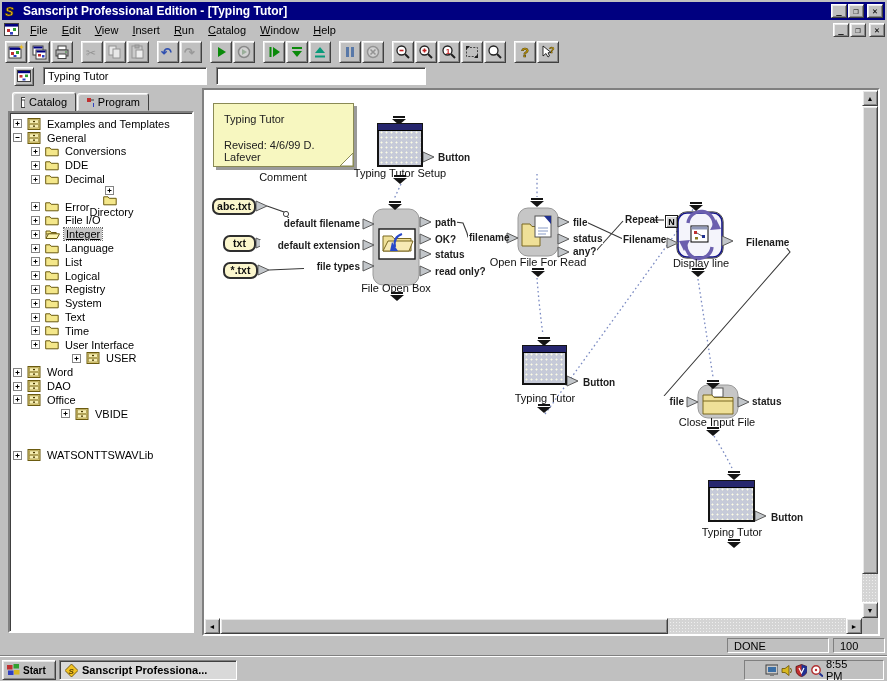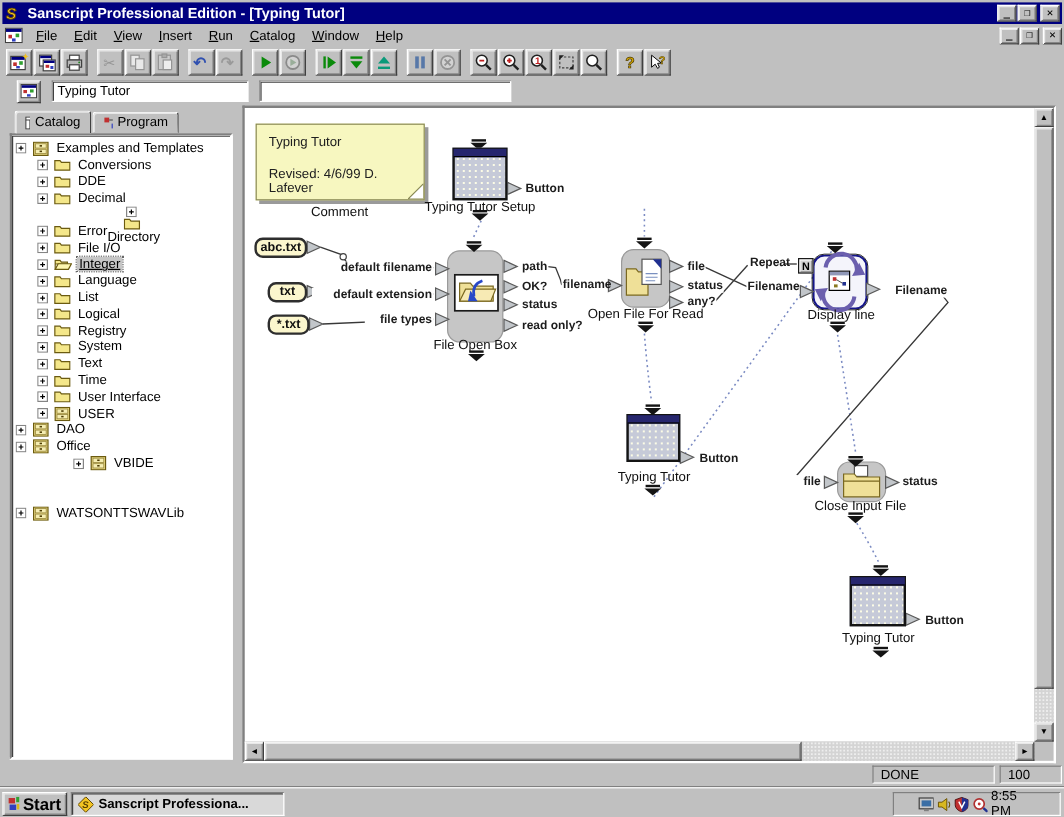--- a/index.html
+++ b/index.html
@@ -69,21 +69,21 @@
   #note .l2{font-size:11px;color:#202020;margin-top:14px;}
   #note svg.fold{position:absolute;right:0;bottom:0;}
   
   #statusbar{position:absolute;left:2px;top:637px;right:2px;height:17px;display:flex;align-items:center;justify-content:flex-end;}
   .spanel{height:15px;border:1px solid;border-color:#808080 #fff #fff #808080;
     font-size:11px;padding:1px 6px;margin-left:4px;background:#c0c0c0;}
   
   #taskbar{position:absolute;left:0;top:656px;width:887px;height:25px;background:#c0c0c0;
     border-top:1px solid #fff;box-shadow:0 -1px 0 #808080;}
   #startbtn{position:absolute;left:2px;top:3px;width:54px;height:20px;display:flex;align-items:center;
-    gap:3px;padding:0 4px;font-size:14px;font-weight:bold;}
+    gap:3px;padding:0 4px;font-size:10px;font-weight:bold;}
   #taskbtn{position:absolute;left:59px;top:3px;width:178px;height:20px;display:flex;align-items:center;gap:4px;
     padding:0 5px;font-size:11px;font-weight:bold;border:1px solid;border-color:#808080 #fff #fff #808080;
     box-shadow:inset 1px 1px 0 #404040;background:#d9d9d9;white-space:nowrap;overflow:hidden;}
   #tray{position:absolute;right:3px;top:3px;width:140px;height:20px;display:flex;align-items:center;
     gap:3px;padding:0 20px;border:1px solid;border-color:#808080 #fff #fff #808080;font-size:11px;}
   #tray .time{margin-left:auto;}
 </style>
 </head>
 <body>
 
@@ -323,264 +323,301 @@
           <svg width="14" height="12">
             <rect x="1" y="0.5" width="12" height="11" fill="#ead983" stroke="#6b5b10"></rect>
             <rect x="2.5" y="1.8" width="9" height="3.6" fill="#f6eeb2" stroke="#9a8a40" stroke-width="0.7"></rect>
             <rect x="2.5" y="6.4" width="9" height="3.6" fill="#f6eeb2" stroke="#9a8a40" stroke-width="0.7"></rect>
             <rect x="6" y="2.9" width="2" height="1.3" fill="#4a3a00"></rect>
             <rect x="6" y="7.5" width="2" height="1.3" fill="#4a3a00"></rect>
           </svg>
         </span>
         <span class="tlabel">Examples and Templates</span>
       </div>
-      <div class="trow" style="padding-left: 21px;">
-        <span class="texp">
-          <svg width="9" height="9">
-            <rect x="0.5" y="0.5" width="8" height="8" fill="#fff" stroke="#848484"></rect>
-            <line x1="2.5" y1="4.5" x2="6.5" y2="4.5" stroke="#000"></line>
-            <line x1="4.5" y1="2.5" x2="4.5" y2="6.5" stroke="#000"></line>
-          </svg>
-        </span>
-        <span class="ticn">
-          <svg width="14" height="11">
-            <path d="M0.7,9.8 V1.8 h4.3 l1.2,1.5 h7 v6.5 Z" fill="#f4e78a" stroke="#6b5b10"></path>
-          </svg>
-        </span>
-        <span class="tlabel">Conversions</span>
-      </div>
-      <div class="trow" style="padding-left: 21px;">
-        <span class="texp">
-          <svg width="9" height="9">
-            <rect x="0.5" y="0.5" width="8" height="8" fill="#fff" stroke="#848484"></rect>
-            <line x1="2.5" y1="4.5" x2="6.5" y2="4.5" stroke="#000"></line>
-            <line x1="4.5" y1="2.5" x2="4.5" y2="6.5" stroke="#000"></line>
-          </svg>
-        </span>
-        <span class="ticn">
-          <svg width="14" height="11">
-            <path d="M0.7,9.8 V1.8 h4.3 l1.2,1.5 h7 v6.5 Z" fill="#f4e78a" stroke="#6b5b10"></path>
-          </svg>
-        </span>
-        <span class="tlabel">DDE</span>
-      </div>
-      <div class="trow" style="padding-left: 21px;">
-        <span class="texp">
-          <svg width="9" height="9">
-            <rect x="0.5" y="0.5" width="8" height="8" fill="#fff" stroke="#848484"></rect>
-            <line x1="2.5" y1="4.5" x2="6.5" y2="4.5" stroke="#000"></line>
-            <line x1="4.5" y1="2.5" x2="4.5" y2="6.5" stroke="#000"></line>
-          </svg>
-        </span>
-        <span class="ticn">
-          <svg width="14" height="11">
-            <path d="M0.7,9.8 V1.8 h4.3 l1.2,1.5 h7 v6.5 Z" fill="#f4e78a" stroke="#6b5b10"></path>
-          </svg>
-        </span>
-        <span class="tlabel">Decimal</span>
-      </div>
-      <div class="trow" style="padding-left: 21px; flex-direction: column;">
-        <span class="texp">
-          <svg width="9" height="9">
-            <rect x="0.5" y="0.5" width="8" height="8" fill="#fff" stroke="#848484"></rect>
-            <line x1="2.5" y1="4.5" x2="6.5" y2="4.5" stroke="#000"></line>
-            <line x1="4.5" y1="2.5" x2="4.5" y2="6.5" stroke="#000"></line>
-          </svg>
-        </span>
-        <span class="ticn">
-          <svg width="14" height="11">
-            <path d="M0.7,9.8 V1.8 h4.3 l1.2,1.5 h7 v6.5 Z" fill="#f4e78a" stroke="#6b5b10"></path>
-          </svg>
-        </span>
-        <span class="tlabel">Directory</span>
-      </div>
-      <div class="trow" style="padding-left: 21px;">
-        <span class="texp">
-          <svg width="9" height="9">
-            <rect x="0.5" y="0.5" width="8" height="8" fill="#fff" stroke="#848484"></rect>
-            <line x1="2.5" y1="4.5" x2="6.5" y2="4.5" stroke="#000"></line>
-            <line x1="4.5" y1="2.5" x2="4.5" y2="6.5" stroke="#000"></line>
-          </svg>
-        </span>
-        <span class="ticn">
-          <svg width="14" height="11">
-            <path d="M0.7,9.8 V1.8 h4.3 l1.2,1.5 h7 v6.5 Z" fill="#f4e78a" stroke="#6b5b10"></path>
-          </svg>
-        </span>
-        <span class="tlabel">Error</span>
-      </div>
-      <div class="trow" style="padding-left: 21px;">
-        <span class="texp">
-          <svg width="9" height="9">
-            <rect x="0.5" y="0.5" width="8" height="8" fill="#fff" stroke="#848484"></rect>
-            <line x1="2.5" y1="4.5" x2="6.5" y2="4.5" stroke="#000"></line>
-            <line x1="4.5" y1="2.5" x2="4.5" y2="6.5" stroke="#000"></line>
-          </svg>
-        </span>
-        <span class="ticn">
-          <svg width="14" height="11">
-            <path d="M0.7,9.8 V1.8 h4.3 l1.2,1.5 h7 v6.5 Z" fill="#f4e78a" stroke="#6b5b10"></path>
-          </svg>
-        </span>
-        <span class="tlabel">File I/O</span>
-      </div>
-      <div class="trow" style="padding-left: 21px; text-decoration: underline;">
-        <span class="texp">
-          <svg width="9" height="9">
-            <rect x="0.5" y="0.5" width="8" height="8" fill="#fff" stroke="#848484"></rect>
-            <line x1="2.5" y1="4.5" x2="6.5" y2="4.5" stroke="#000"></line>
-            <line x1="4.5" y1="2.5" x2="4.5" y2="6.5" stroke="#000"></line>
-          </svg>
-        </span>
-        <span class="ticn">
-          <svg width="15" height="11">
-            <path d="M1,9.5 V2 h4 l1.2,1.5 h5 v1.5 h-10" fill="#f4e78a" stroke="#6b5b10"></path>
-            <path d="M1,9.5 L3.5,4.8 h11 L12,9.5 Z" fill="#fdf6b0" stroke="#6b5b10"></path>
-          </svg>
-        </span>
-        <span class="tlabel sel">Integer</span>
-      </div>
-      <div class="trow" style="padding-left: 21px;">
-        <span class="texp">
-          <svg width="9" height="9">
-            <rect x="0.5" y="0.5" width="8" height="8" fill="#fff" stroke="#848484"></rect>
-            <line x1="2.5" y1="4.5" x2="6.5" y2="4.5" stroke="#000"></line>
-            <line x1="4.5" y1="2.5" x2="4.5" y2="6.5" stroke="#000"></line>
-          </svg>
-        </span>
-        <span class="ticn">
-          <svg width="14" height="11">
-            <path d="M0.7,9.8 V1.8 h4.3 l1.2,1.5 h7 v6.5 Z" fill="#f4e78a" stroke="#6b5b10"></path>
-          </svg>
-        </span>
-        <span class="tlabel">Language</span>
-      </div>
-      <div class="trow" style="padding-left: 21px;">
-        <span class="texp">
-          <svg width="9" height="9">
-            <rect x="0.5" y="0.5" width="8" height="8" fill="#fff" stroke="#848484"></rect>
-            <line x1="2.5" y1="4.5" x2="6.5" y2="4.5" stroke="#000"></line>
-            <line x1="4.5" y1="2.5" x2="4.5" y2="6.5" stroke="#000"></line>
-          </svg>
-        </span>
-        <span class="ticn">
-          <svg width="14" height="11">
-            <path d="M0.7,9.8 V1.8 h4.3 l1.2,1.5 h7 v6.5 Z" fill="#f4e78a" stroke="#6b5b10"></path>
-          </svg>
-        </span>
-        <span class="tlabel">List</span>
-      </div>
-      <div class="trow" style="padding-left: 21px;">
-        <span class="texp">
-          <svg width="9" height="9">
-            <rect x="0.5" y="0.5" width="8" height="8" fill="#fff" stroke="#848484"></rect>
-            <line x1="2.5" y1="4.5" x2="6.5" y2="4.5" stroke="#000"></line>
-            <line x1="4.5" y1="2.5" x2="4.5" y2="6.5" stroke="#000"></line>
-          </svg>
-        </span>
-        <span class="ticn">
-          <svg width="14" height="11">
-            <path d="M0.7,9.8 V1.8 h4.3 l1.2,1.5 h7 v6.5 Z" fill="#f4e78a" stroke="#6b5b10"></path>
-          </svg>
-        </span>
-        <span class="tlabel">Logical</span>
-      </div>
-      <div class="trow" style="padding-left: 21px;">
-        <span class="texp">
-          <svg width="9" height="9">
-            <rect x="0.5" y="0.5" width="8" height="8" fill="#fff" stroke="#848484"></rect>
-            <line x1="2.5" y1="4.5" x2="6.5" y2="4.5" stroke="#000"></line>
-            <line x1="4.5" y1="2.5" x2="4.5" y2="6.5" stroke="#000"></line>
-          </svg>
-        </span>
-        <span class="ticn">
-          <svg width="14" height="11">
-            <path d="M0.7,9.8 V1.8 h4.3 l1.2,1.5 h7 v6.5 Z" fill="#f4e78a" stroke="#6b5b10"></path>
-          </svg>
-        </span>
-        <span class="tlabel">Registry</span>
-      </div>
-      <div class="trow" style="padding-left: 21px;">
-        <span class="texp">
-          <svg width="9" height="9">
-            <rect x="0.5" y="0.5" width="8" height="8" fill="#fff" stroke="#848484"></rect>
-            <line x1="2.5" y1="4.5" x2="6.5" y2="4.5" stroke="#000"></line>
-            <line x1="4.5" y1="2.5" x2="4.5" y2="6.5" stroke="#000"></line>
-          </svg>
-        </span>
-        <span class="ticn">
-          <svg width="14" height="11">
-            <path d="M0.7,9.8 V1.8 h4.3 l1.2,1.5 h7 v6.5 Z" fill="#f4e78a" stroke="#6b5b10"></path>
-          </svg>
-        </span>
-        <span class="tlabel">System</span>
-      </div>
-      <div class="trow" style="padding-left: 21px;">
-        <span class="texp">
-          <svg width="9" height="9">
-            <rect x="0.5" y="0.5" width="8" height="8" fill="#fff" stroke="#848484"></rect>
-            <line x1="2.5" y1="4.5" x2="6.5" y2="4.5" stroke="#000"></line>
-            <line x1="4.5" y1="2.5" x2="4.5" y2="6.5" stroke="#000"></line>
-          </svg>
-        </span>
-        <span class="ticn">
-          <svg width="14" height="11">
-            <path d="M0.7,9.8 V1.8 h4.3 l1.2,1.5 h7 v6.5 Z" fill="#f4e78a" stroke="#6b5b10"></path>
-          </svg>
-        </span>
-        <span class="tlabel">Text</span>
-      </div>
-      <div class="trow" style="padding-left: 21px;">
-        <span class="texp">
-          <svg width="9" height="9">
-            <rect x="0.5" y="0.5" width="8" height="8" fill="#fff" stroke="#848484"></rect>
-            <line x1="2.5" y1="4.5" x2="6.5" y2="4.5" stroke="#000"></line>
-            <line x1="4.5" y1="2.5" x2="4.5" y2="6.5" stroke="#000"></line>
-          </svg>
-        </span>
-        <span class="ticn">
-          <svg width="14" height="11">
-            <path d="M0.7,9.8 V1.8 h4.3 l1.2,1.5 h7 v6.5 Z" fill="#f4e78a" stroke="#6b5b10"></path>
-          </svg>
-        </span>
-        <span class="tlabel">Time</span>
-      </div>
-      <div class="trow" style="padding-left: 21px;">
-        <span class="texp">
-          <svg width="9" height="9">
-            <rect x="0.5" y="0.5" width="8" height="8" fill="#fff" stroke="#848484"></rect>
-            <line x1="2.5" y1="4.5" x2="6.5" y2="4.5" stroke="#000"></line>
-            <line x1="4.5" y1="2.5" x2="4.5" y2="6.5" stroke="#000"></line>
-          </svg>
-        </span>
-        <span class="ticn">
-          <svg width="14" height="11">
-            <path d="M0.7,9.8 V1.8 h4.3 l1.2,1.5 h7 v6.5 Z" fill="#f4e78a" stroke="#6b5b10"></path>
-          </svg>
-        </span>
-        <span class="tlabel">User Interface</span>
-      </div>
-      <div class="trow" style="padding-left: 21px;">
-        <span class="texp">
-          <svg width="9" height="9">
-            <rect x="0.5" y="0.5" width="8" height="8" fill="#fff" stroke="#848484"></rect>
-            <line x1="2.5" y1="4.5" x2="6.5" y2="4.5" stroke="#000"></line>
-            <line x1="4.5" y1="2.5" x2="4.5" y2="6.5" stroke="#000"></line>
+      <div class="trow" style="padding-left: 3px;">
+        <span class="texp">
+          <svg width="9" height="9">
+            <rect x="0.5" y="0.5" width="8" height="8" fill="#fff" stroke="#848484"></rect>
+            <line x1="2.5" y1="4.5" x2="6.5" y2="4.5" stroke="#000"></line>
           </svg>
         </span>
         <span class="ticn">
           <svg width="14" height="12">
             <rect x="1" y="0.5" width="12" height="11" fill="#ead983" stroke="#6b5b10"></rect>
             <rect x="2.5" y="1.8" width="9" height="3.6" fill="#f6eeb2" stroke="#9a8a40" stroke-width="0.7"></rect>
             <rect x="2.5" y="6.4" width="9" height="3.6" fill="#f6eeb2" stroke="#9a8a40" stroke-width="0.7"></rect>
             <rect x="6" y="2.9" width="2" height="1.3" fill="#4a3a00"></rect>
             <rect x="6" y="7.5" width="2" height="1.3" fill="#4a3a00"></rect>
           </svg>
         </span>
+        <span class="tlabel">General</span>
+      </div>
+      <div class="trow" style="padding-left: 21px;">
+        <span class="texp">
+          <svg width="9" height="9">
+            <rect x="0.5" y="0.5" width="8" height="8" fill="#fff" stroke="#848484"></rect>
+            <line x1="2.5" y1="4.5" x2="6.5" y2="4.5" stroke="#000"></line>
+            <line x1="4.5" y1="2.5" x2="4.5" y2="6.5" stroke="#000"></line>
+          </svg>
+        </span>
+        <span class="ticn">
+          <svg width="14" height="11">
+            <path d="M0.7,9.8 V1.8 h4.3 l1.2,1.5 h7 v6.5 Z" fill="#f4e78a" stroke="#6b5b10"></path>
+          </svg>
+        </span>
+        <span class="tlabel">Conversions</span>
+      </div>
+      <div class="trow" style="padding-left: 21px;">
+        <span class="texp">
+          <svg width="9" height="9">
+            <rect x="0.5" y="0.5" width="8" height="8" fill="#fff" stroke="#848484"></rect>
+            <line x1="2.5" y1="4.5" x2="6.5" y2="4.5" stroke="#000"></line>
+            <line x1="4.5" y1="2.5" x2="4.5" y2="6.5" stroke="#000"></line>
+          </svg>
+        </span>
+        <span class="ticn">
+          <svg width="14" height="11">
+            <path d="M0.7,9.8 V1.8 h4.3 l1.2,1.5 h7 v6.5 Z" fill="#f4e78a" stroke="#6b5b10"></path>
+          </svg>
+        </span>
+        <span class="tlabel">DDE</span>
+      </div>
+      <div class="trow" style="padding-left: 21px;">
+        <span class="texp">
+          <svg width="9" height="9">
+            <rect x="0.5" y="0.5" width="8" height="8" fill="#fff" stroke="#848484"></rect>
+            <line x1="2.5" y1="4.5" x2="6.5" y2="4.5" stroke="#000"></line>
+            <line x1="4.5" y1="2.5" x2="4.5" y2="6.5" stroke="#000"></line>
+          </svg>
+        </span>
+        <span class="ticn">
+          <svg width="14" height="11">
+            <path d="M0.7,9.8 V1.8 h4.3 l1.2,1.5 h7 v6.5 Z" fill="#f4e78a" stroke="#6b5b10"></path>
+          </svg>
+        </span>
+        <span class="tlabel">Decimal</span>
+      </div>
+      <div class="trow" style="padding-left: 21px; flex-direction: column;">
+        <span class="texp">
+          <svg width="9" height="9">
+            <rect x="0.5" y="0.5" width="8" height="8" fill="#fff" stroke="#848484"></rect>
+            <line x1="2.5" y1="4.5" x2="6.5" y2="4.5" stroke="#000"></line>
+            <line x1="4.5" y1="2.5" x2="4.5" y2="6.5" stroke="#000"></line>
+          </svg>
+        </span>
+        <span class="ticn">
+          <svg width="14" height="11">
+            <path d="M0.7,9.8 V1.8 h4.3 l1.2,1.5 h7 v6.5 Z" fill="#f4e78a" stroke="#6b5b10"></path>
+          </svg>
+        </span>
+        <span class="tlabel">Directory</span>
+      </div>
+      <div class="trow" style="padding-left: 21px;">
+        <span class="texp">
+          <svg width="9" height="9">
+            <rect x="0.5" y="0.5" width="8" height="8" fill="#fff" stroke="#848484"></rect>
+            <line x1="2.5" y1="4.5" x2="6.5" y2="4.5" stroke="#000"></line>
+            <line x1="4.5" y1="2.5" x2="4.5" y2="6.5" stroke="#000"></line>
+          </svg>
+        </span>
+        <span class="ticn">
+          <svg width="14" height="11">
+            <path d="M0.7,9.8 V1.8 h4.3 l1.2,1.5 h7 v6.5 Z" fill="#f4e78a" stroke="#6b5b10"></path>
+          </svg>
+        </span>
+        <span class="tlabel">Error</span>
+      </div>
+      <div class="trow" style="padding-left: 21px;">
+        <span class="texp">
+          <svg width="9" height="9">
+            <rect x="0.5" y="0.5" width="8" height="8" fill="#fff" stroke="#848484"></rect>
+            <line x1="2.5" y1="4.5" x2="6.5" y2="4.5" stroke="#000"></line>
+            <line x1="4.5" y1="2.5" x2="4.5" y2="6.5" stroke="#000"></line>
+          </svg>
+        </span>
+        <span class="ticn">
+          <svg width="14" height="11">
+            <path d="M0.7,9.8 V1.8 h4.3 l1.2,1.5 h7 v6.5 Z" fill="#f4e78a" stroke="#6b5b10"></path>
+          </svg>
+        </span>
+        <span class="tlabel">File I/O</span>
+      </div>
+      <div class="trow" style="padding-left: 21px; text-decoration: underline;">
+        <span class="texp">
+          <svg width="9" height="9">
+            <rect x="0.5" y="0.5" width="8" height="8" fill="#fff" stroke="#848484"></rect>
+            <line x1="2.5" y1="4.5" x2="6.5" y2="4.5" stroke="#000"></line>
+            <line x1="4.5" y1="2.5" x2="4.5" y2="6.5" stroke="#000"></line>
+          </svg>
+        </span>
+        <span class="ticn">
+          <svg width="15" height="11">
+            <path d="M1,9.5 V2 h4 l1.2,1.5 h5 v1.5 h-10" fill="#f4e78a" stroke="#6b5b10"></path>
+            <path d="M1,9.5 L3.5,4.8 h11 L12,9.5 Z" fill="#fdf6b0" stroke="#6b5b10"></path>
+          </svg>
+        </span>
+        <span class="tlabel sel">Integer</span>
+      </div>
+      <div class="trow" style="padding-left: 21px;">
+        <span class="texp">
+          <svg width="9" height="9">
+            <rect x="0.5" y="0.5" width="8" height="8" fill="#fff" stroke="#848484"></rect>
+            <line x1="2.5" y1="4.5" x2="6.5" y2="4.5" stroke="#000"></line>
+            <line x1="4.5" y1="2.5" x2="4.5" y2="6.5" stroke="#000"></line>
+          </svg>
+        </span>
+        <span class="ticn">
+          <svg width="14" height="11">
+            <path d="M0.7,9.8 V1.8 h4.3 l1.2,1.5 h7 v6.5 Z" fill="#f4e78a" stroke="#6b5b10"></path>
+          </svg>
+        </span>
+        <span class="tlabel">Language</span>
+      </div>
+      <div class="trow" style="padding-left: 21px;">
+        <span class="texp">
+          <svg width="9" height="9">
+            <rect x="0.5" y="0.5" width="8" height="8" fill="#fff" stroke="#848484"></rect>
+            <line x1="2.5" y1="4.5" x2="6.5" y2="4.5" stroke="#000"></line>
+            <line x1="4.5" y1="2.5" x2="4.5" y2="6.5" stroke="#000"></line>
+          </svg>
+        </span>
+        <span class="ticn">
+          <svg width="14" height="11">
+            <path d="M0.7,9.8 V1.8 h4.3 l1.2,1.5 h7 v6.5 Z" fill="#f4e78a" stroke="#6b5b10"></path>
+          </svg>
+        </span>
+        <span class="tlabel">List</span>
+      </div>
+      <div class="trow" style="padding-left: 21px;">
+        <span class="texp">
+          <svg width="9" height="9">
+            <rect x="0.5" y="0.5" width="8" height="8" fill="#fff" stroke="#848484"></rect>
+            <line x1="2.5" y1="4.5" x2="6.5" y2="4.5" stroke="#000"></line>
+            <line x1="4.5" y1="2.5" x2="4.5" y2="6.5" stroke="#000"></line>
+          </svg>
+        </span>
+        <span class="ticn">
+          <svg width="14" height="11">
+            <path d="M0.7,9.8 V1.8 h4.3 l1.2,1.5 h7 v6.5 Z" fill="#f4e78a" stroke="#6b5b10"></path>
+          </svg>
+        </span>
+        <span class="tlabel">Logical</span>
+      </div>
+      <div class="trow" style="padding-left: 21px;">
+        <span class="texp">
+          <svg width="9" height="9">
+            <rect x="0.5" y="0.5" width="8" height="8" fill="#fff" stroke="#848484"></rect>
+            <line x1="2.5" y1="4.5" x2="6.5" y2="4.5" stroke="#000"></line>
+            <line x1="4.5" y1="2.5" x2="4.5" y2="6.5" stroke="#000"></line>
+          </svg>
+        </span>
+        <span class="ticn">
+          <svg width="14" height="11">
+            <path d="M0.7,9.8 V1.8 h4.3 l1.2,1.5 h7 v6.5 Z" fill="#f4e78a" stroke="#6b5b10"></path>
+          </svg>
+        </span>
+        <span class="tlabel">Registry</span>
+      </div>
+      <div class="trow" style="padding-left: 21px;">
+        <span class="texp">
+          <svg width="9" height="9">
+            <rect x="0.5" y="0.5" width="8" height="8" fill="#fff" stroke="#848484"></rect>
+            <line x1="2.5" y1="4.5" x2="6.5" y2="4.5" stroke="#000"></line>
+            <line x1="4.5" y1="2.5" x2="4.5" y2="6.5" stroke="#000"></line>
+          </svg>
+        </span>
+        <span class="ticn">
+          <svg width="14" height="11">
+            <path d="M0.7,9.8 V1.8 h4.3 l1.2,1.5 h7 v6.5 Z" fill="#f4e78a" stroke="#6b5b10"></path>
+          </svg>
+        </span>
+        <span class="tlabel">System</span>
+      </div>
+      <div class="trow" style="padding-left: 21px;">
+        <span class="texp">
+          <svg width="9" height="9">
+            <rect x="0.5" y="0.5" width="8" height="8" fill="#fff" stroke="#848484"></rect>
+            <line x1="2.5" y1="4.5" x2="6.5" y2="4.5" stroke="#000"></line>
+            <line x1="4.5" y1="2.5" x2="4.5" y2="6.5" stroke="#000"></line>
+          </svg>
+        </span>
+        <span class="ticn">
+          <svg width="14" height="11">
+            <path d="M0.7,9.8 V1.8 h4.3 l1.2,1.5 h7 v6.5 Z" fill="#f4e78a" stroke="#6b5b10"></path>
+          </svg>
+        </span>
+        <span class="tlabel">Text</span>
+      </div>
+      <div class="trow" style="padding-left: 21px;">
+        <span class="texp">
+          <svg width="9" height="9">
+            <rect x="0.5" y="0.5" width="8" height="8" fill="#fff" stroke="#848484"></rect>
+            <line x1="2.5" y1="4.5" x2="6.5" y2="4.5" stroke="#000"></line>
+            <line x1="4.5" y1="2.5" x2="4.5" y2="6.5" stroke="#000"></line>
+          </svg>
+        </span>
+        <span class="ticn">
+          <svg width="14" height="11">
+            <path d="M0.7,9.8 V1.8 h4.3 l1.2,1.5 h7 v6.5 Z" fill="#f4e78a" stroke="#6b5b10"></path>
+          </svg>
+        </span>
+        <span class="tlabel">Time</span>
+      </div>
+      <div class="trow" style="padding-left: 21px;">
+        <span class="texp">
+          <svg width="9" height="9">
+            <rect x="0.5" y="0.5" width="8" height="8" fill="#fff" stroke="#848484"></rect>
+            <line x1="2.5" y1="4.5" x2="6.5" y2="4.5" stroke="#000"></line>
+            <line x1="4.5" y1="2.5" x2="4.5" y2="6.5" stroke="#000"></line>
+          </svg>
+        </span>
+        <span class="ticn">
+          <svg width="14" height="11">
+            <path d="M0.7,9.8 V1.8 h4.3 l1.2,1.5 h7 v6.5 Z" fill="#f4e78a" stroke="#6b5b10"></path>
+          </svg>
+        </span>
+        <span class="tlabel">User Interface</span>
+      </div>
+      <div class="trow" style="padding-left: 21px; margin-left: 41px;">
+        <span class="texp">
+          <svg width="9" height="9">
+            <rect x="0.5" y="0.5" width="8" height="8" fill="#fff" stroke="#848484"></rect>
+            <line x1="2.5" y1="4.5" x2="6.5" y2="4.5" stroke="#000"></line>
+            <line x1="4.5" y1="2.5" x2="4.5" y2="6.5" stroke="#000"></line>
+          </svg>
+        </span>
+        <span class="ticn">
+          <svg width="14" height="12">
+            <rect x="1" y="0.5" width="12" height="11" fill="#ead983" stroke="#6b5b10"></rect>
+            <rect x="2.5" y="1.8" width="9" height="3.6" fill="#f6eeb2" stroke="#9a8a40" stroke-width="0.7"></rect>
+            <rect x="2.5" y="6.4" width="9" height="3.6" fill="#f6eeb2" stroke="#9a8a40" stroke-width="0.7"></rect>
+            <rect x="6" y="2.9" width="2" height="1.3" fill="#4a3a00"></rect>
+            <rect x="6" y="7.5" width="2" height="1.3" fill="#4a3a00"></rect>
+          </svg>
+        </span>
         <span class="tlabel">USER</span>
+      </div>
+      <div class="trow" style="padding-left: 3px;">
+        <span class="texp">
+          <svg width="9" height="9">
+            <rect x="0.5" y="0.5" width="8" height="8" fill="#fff" stroke="#848484"></rect>
+            <line x1="2.5" y1="4.5" x2="6.5" y2="4.5" stroke="#000"></line>
+            <line x1="4.5" y1="2.5" x2="4.5" y2="6.5" stroke="#000"></line>
+          </svg>
+        </span>
+        <span class="ticn">
+          <svg width="14" height="12">
+            <rect x="1" y="0.5" width="12" height="11" fill="#ead983" stroke="#6b5b10"></rect>
+            <rect x="2.5" y="1.8" width="9" height="3.6" fill="#f6eeb2" stroke="#9a8a40" stroke-width="0.7"></rect>
+            <rect x="2.5" y="6.4" width="9" height="3.6" fill="#f6eeb2" stroke="#9a8a40" stroke-width="0.7"></rect>
+            <rect x="6" y="2.9" width="2" height="1.3" fill="#4a3a00"></rect>
+            <rect x="6" y="7.5" width="2" height="1.3" fill="#4a3a00"></rect>
+          </svg>
+        </span>
+        <span class="tlabel">Word</span>
       </div>
       <div class="trow" style="padding-left: 3px;">
         <span class="texp">
           <svg width="9" height="9">
             <rect x="0.5" y="0.5" width="8" height="8" fill="#fff" stroke="#848484"></rect>
             <line x1="2.5" y1="4.5" x2="6.5" y2="4.5" stroke="#000"></line>
             <line x1="4.5" y1="2.5" x2="4.5" y2="6.5" stroke="#000"></line>
           </svg>
         </span>
         <span class="ticn">

